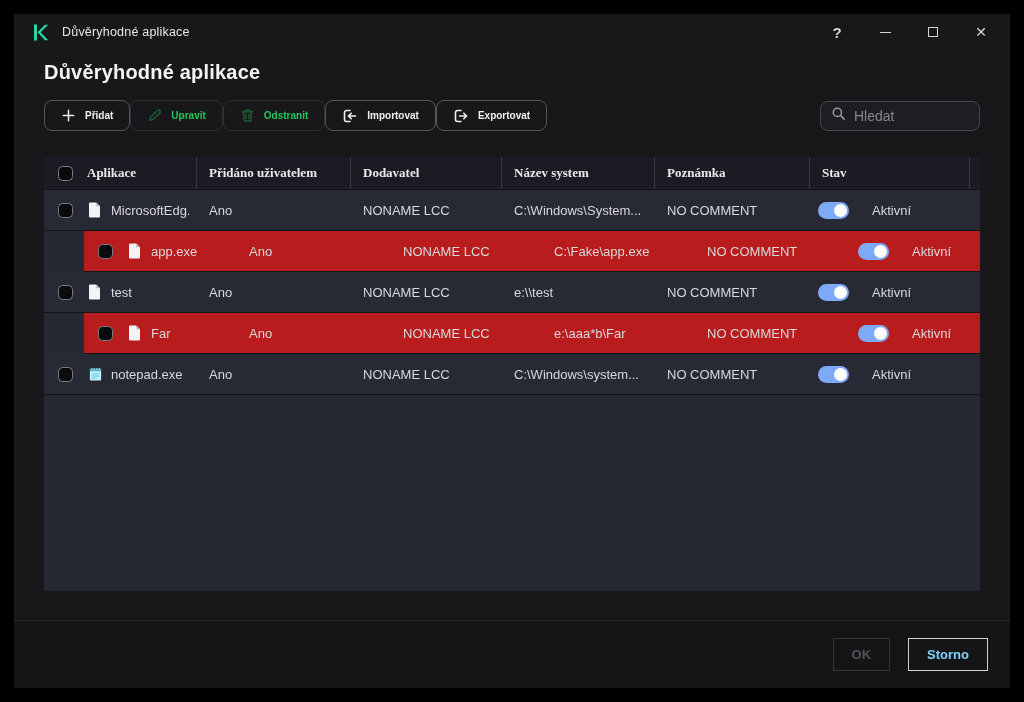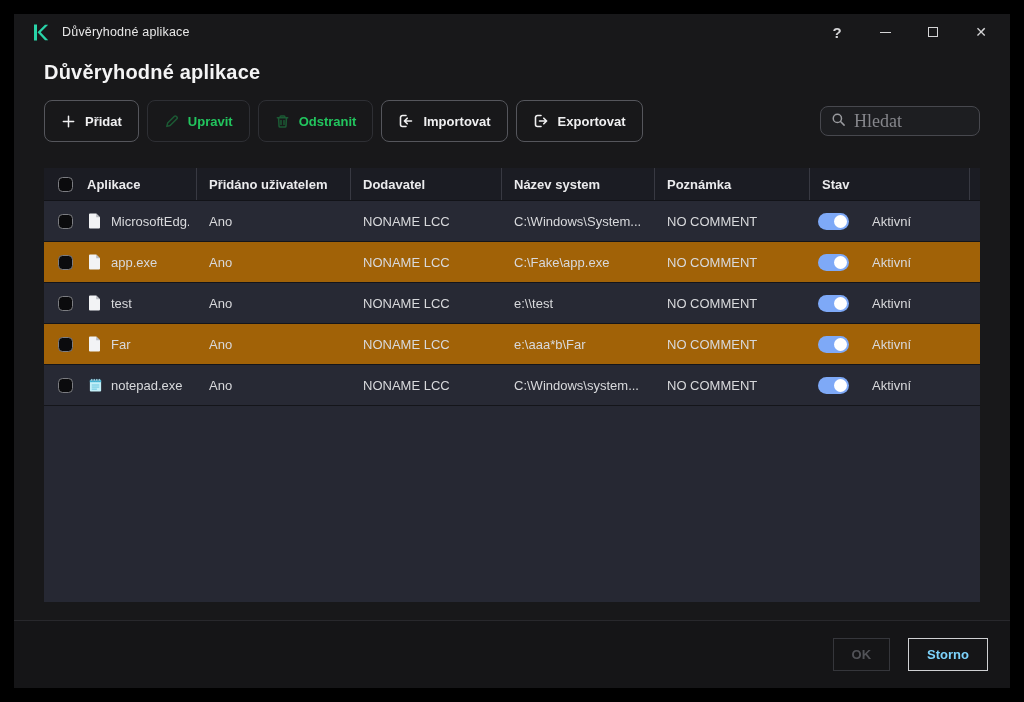--- a/index.html
+++ b/index.html
@@ -18,43 +18,43 @@
             color:#d4d4d6; font-size:14px; cursor:default; margin-left:18px; }
   .tb-btn.help { font-weight:700; font-size:15px; }
   .min-glyph { display:block; width:11px; height:0; border-top:1.6px solid #d4d4d6; }
   .max-glyph { display:block; width:10px; height:10px; border:1.5px solid #d4d4d6; }
 
   
   .content { padding:0 30px; }
   .page-title { margin-top:11px; font-size:20px; font-weight:700; color:#f4f4f5; letter-spacing:.2px; }
 
   .toolbar { margin-top:16px; display:flex; align-items:center; }
-  .btn { height:42px; display:inline-flex; align-items:center; gap:9px; padding:0 16px;
+  .btn { height:31px; display:inline-flex; align-items:center; gap:9px; padding:0 16px;
          border:1px solid #55565c; border-radius:8px; background:transparent;
-         color:#f0f0f1; font-size:13px; font-weight:600; font-family:inherit; cursor:pointer;
-         margin-right:8px; white-space:nowrap; }
+         color:#f0f0f1; font-size:10px; font-weight:600; font-family:inherit; cursor:pointer;
+         margin-right:0; white-space:nowrap; }
   .btn svg { display:block; }
   .btn.disabled { border-color:#2e2f34; color:#22c55e; cursor:default; }
   .btn.disabled svg { opacity:.38; }
 
   .search { margin-left:auto; margin-right:0; width:160px; height:30px; display:flex; align-items:center;
             border:1px solid #47484e; border-radius:8px; background:#1d1e21; padding:0 10px; gap:8px; }
   .search input { flex:1; min-width:0; background:transparent; border:none; outline:none;
-                  color:#f9a8d4; font-size:18px; font-family:Liberation Serif, serif; }
+                  color:#f9a8d4; font-size:14px; font-family:Liberation Sans, sans-serif; }
   .search input::placeholder { color:#85868b; }
 
   
   .table { margin-top:26px; height:434px; background:#262833; overflow:hidden; }
   .trow, .thead { display:grid; grid-template-columns:153px 154px 151px 153px 155px 160px 10px; }
-  .thead { height:33px; background:#1b1c23; border-bottom:1px solid #121318; }
+  .thead { height:33px; background:#1b1c23; border-bottom:1px solid #121318;font-family:Liberation Serif, serif; }
   .thead .cell { display:flex; align-items:center; padding:0 8px 0 12px; font-size:13px; font-weight:700;
                  color:#ebebed; border-right:1px solid #383942; overflow:hidden; white-space:nowrap; }
   .thead .cell:last-child { border-right:none; }
   .trow { height:41px; border-bottom:1px solid #14151a; background:#272934; cursor:default; }
-  .trow.alt { background:#a16207; }
+  .trow.alt { background:#b91c1c;margin-left:40px; }
   .trow .cell { display:flex; align-items:center; padding:0 8px 0 12px; font-size:13px; color:#d8d9dc;
                 overflow:hidden; white-space:nowrap; }
   .c-app { padding-left:14px !important; gap:0; }
   .checkbox { flex:0 0 auto; width:15px; height:15px; border:1.5px solid #7c7d82; border-radius:4.5px;
               background:#0b0b0d; cursor:pointer; }
   .thead .checkbox { margin-right:14px; }
   .trow .checkbox { margin-right:15px; }
   .row-ico { flex:0 0 auto; width:15px; height:16px; margin-right:8px; display:flex; align-items:center; }
   .app-name { overflow:hidden; white-space:nowrap; }
 

